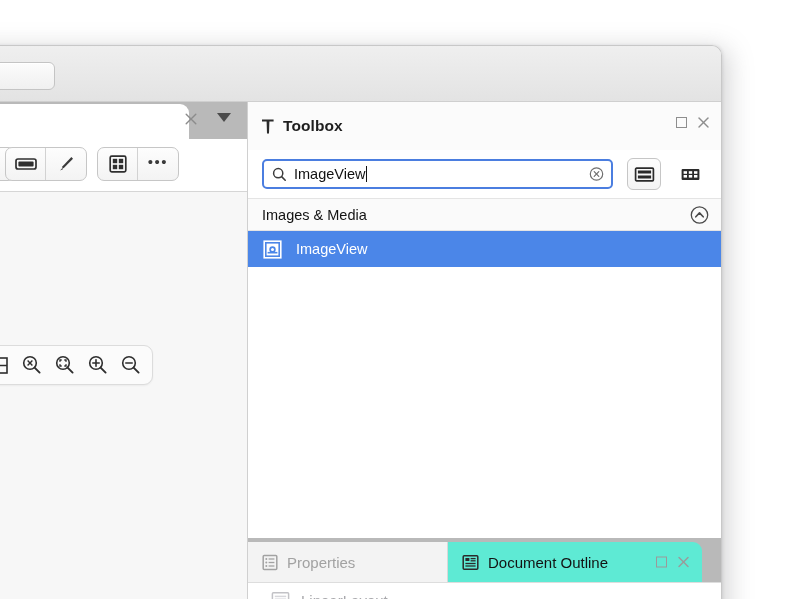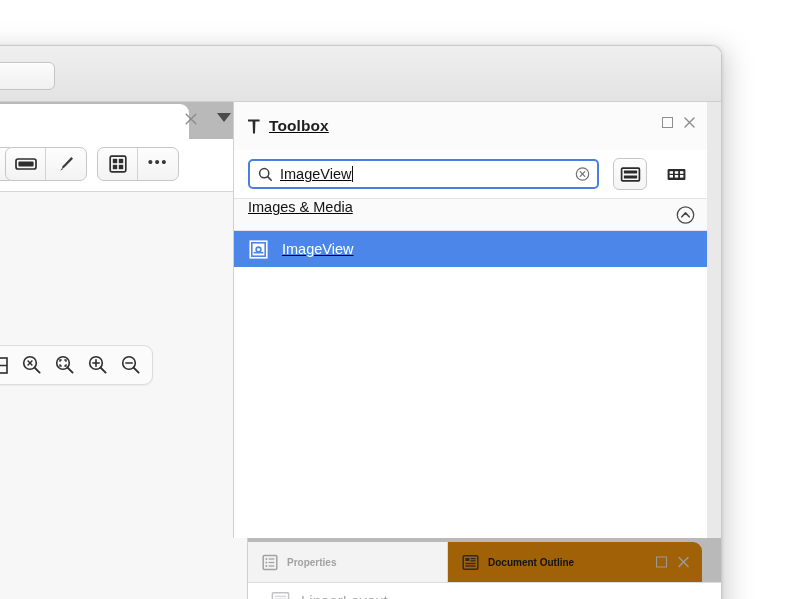--- a/index.html
+++ b/index.html
@@ -221,28 +221,27 @@
     height: 28px;
     display: flex;
     align-items: center;
     justify-content: center;
     color: #2e2e2e;
   }
 
   
   .toolbox-panel {
     position: absolute;
-    left: 292px;
+    left: 306px;
     top: 56px;
     width: 474px;
     height: 436px;
     background: #ffffff;
     border-left: 1px solid #d0d0d0;
     box-sizing: border-box;
-    text-decoration: underline;
   }
 
   .toolbox-header {
     position: relative;
     height: 48px;
     background: #fbfbfb;
     display: flex;
     align-items: center;
     padding: 0 14px 0 12px;
     box-sizing: border-box;
@@ -354,20 +353,21 @@
   }
 
   
   .tb-category {
     position: relative;
     height: 33px;
     background: #fafafa;
     border-top: 1px solid #e4e4e4;
     border-bottom: 1px solid #e4e4e4;
     display: flex;
+    align-items: center;
     padding: 0 14px;
     box-sizing: border-box;
   }
   .tb-category-label {
     font-size: 14.5px;
     color: #121212;
   }
   .tb-category-toggle {
     position: absolute;
     right: 12px;
@@ -437,32 +437,32 @@
   }
   .bp-tab.inactive {
     left: 0;
     width: 200px;
     background: #f3f3f3;
     border-right: 1px solid #d8d8d8;
   }
   .bp-tab.active {
     left: 200px;
     width: 254px;
-    background: #a16207;
+    background: #5eead4;
     border-top-right-radius: 9px;
   }
   .bp-tab-icon {
     flex: 0 0 auto;
     margin-right: 9px;
     display: flex;
     align-items: center;
   }
   .bp-tab-label {
-    font-size: 10px;
-    font-weight: bold;
+    font-size: 15px;
+    font-weight: normal;
     white-space: nowrap;
   }
   .bp-tab.inactive .bp-tab-label { color: #a2a2a2; }
   .bp-tab.active .bp-tab-label { color: #131313; }
   .bp-tab-actions {
     position: absolute;
     right: 12px;
     top: 50%;
     transform: translateY(-50%);
     display: flex;

